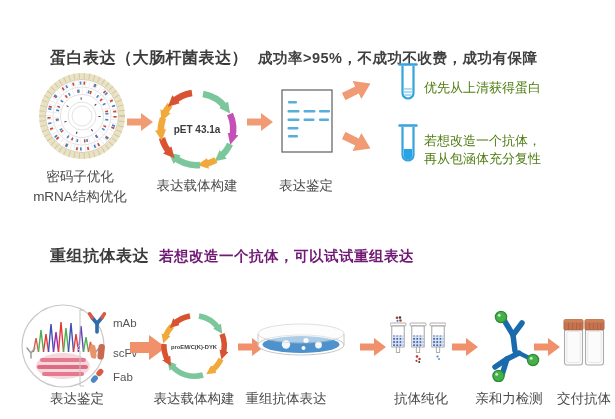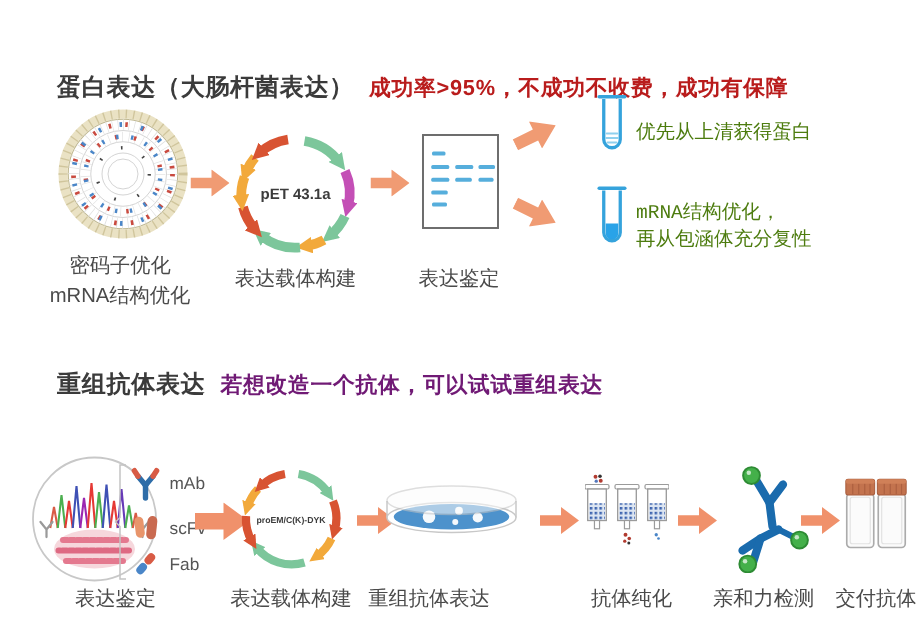--- a/index.html
+++ b/index.html
@@ -1,21 +1,21 @@
 <!DOCTYPE html>
 <html><head>
 <meta charset="utf-8">
 <style>
   html,body{margin:0;padding:0;background:#fff;}
   .canvas{position:relative;width:615px;height:419px;background:#ffffff;overflow:hidden;
           font-family:"Liberation Sans","DejaVu Sans",sans-serif;}
   .abs{position:absolute;}
   .title-row{display:flex;align-items:baseline;gap:10px;white-space:nowrap;}
-  .title-dark{font-size:16px;font-weight:bold;color:#3b3b3b;letter-spacing:0.5px;}
-  .title-orange{font-size:14.5px;font-weight:bold;color:#b91c1c;letter-spacing:0.5px;margin-top:36px;}
+  .title-dark{font-size:16px;font-weight:bold;color:#3b3b3b;letter-spacing:0.5px;margin-left:12px;}
+  .title-orange{font-size:14.5px;font-weight:bold;color:#404040;letter-spacing:0.5px;margin-top:36px;}
   .title-orange2{font-size:14.5px;font-weight:bold;color:#701a75;letter-spacing:0.5px;text-align:center;}
   .step-label{font-size:13.5px;color:#4a4a4a;text-align:center;line-height:20px;white-space:nowrap;}
   .outcome{font-size:13px;color:#4d7c0f;line-height:18px;white-space:nowrap;font-family:Liberation Mono, monospace;}
   .fmt-label{font-size:11.5px;color:#555;}
   svg{display:block;}
 </style>
 </head>
 <body>
 
 <div class="canvas">
@@ -136,21 +136,21 @@
   <div class="abs outcome" style="left:424px;top:80px">优先从上清获得蛋白</div>
 
   <div class="abs" style="left:397px;top:123px">
     <svg width="22" height="44" viewBox="0 0 22 44">
       <line x1="2.5" y1="2.5" x2="19.5" y2="2.5" stroke="#35A3DC" stroke-width="2.4" stroke-linecap="round"></line>
       <path d="M 6.8 26 L 6.8 32.5 A 4.2 4.2 0 0 0 15.2 32.5 L 15.2 26 z" fill="#29A3E8"></path>
       <path d="M 5.5 4 L 5.5 32 A 5.5 5.5 0 0 0 16.5 32 L 16.5 4" fill="none" stroke="#35A3DC" stroke-width="2.2"></path>
     </svg>
   </div>
   <div class="abs outcome" style="left:424px;top:133px">
-    <div>mRNA结构优化，</div>
+    <div>若想改造一个抗体，</div>
     <div>再从包涵体充分复性</div>
   </div>
 
   <div class="abs title-row" style="left:38px;top:246px">
     <span class="title-dark">重组抗体表达</span>
     <span class="title-orange2">若想改造一个抗体，可以试试重组表达</span>
   </div>
 
   <div class="abs" style="left:20px;top:303px">
     <svg width="86" height="86" viewBox="-43 -43 86 86">

